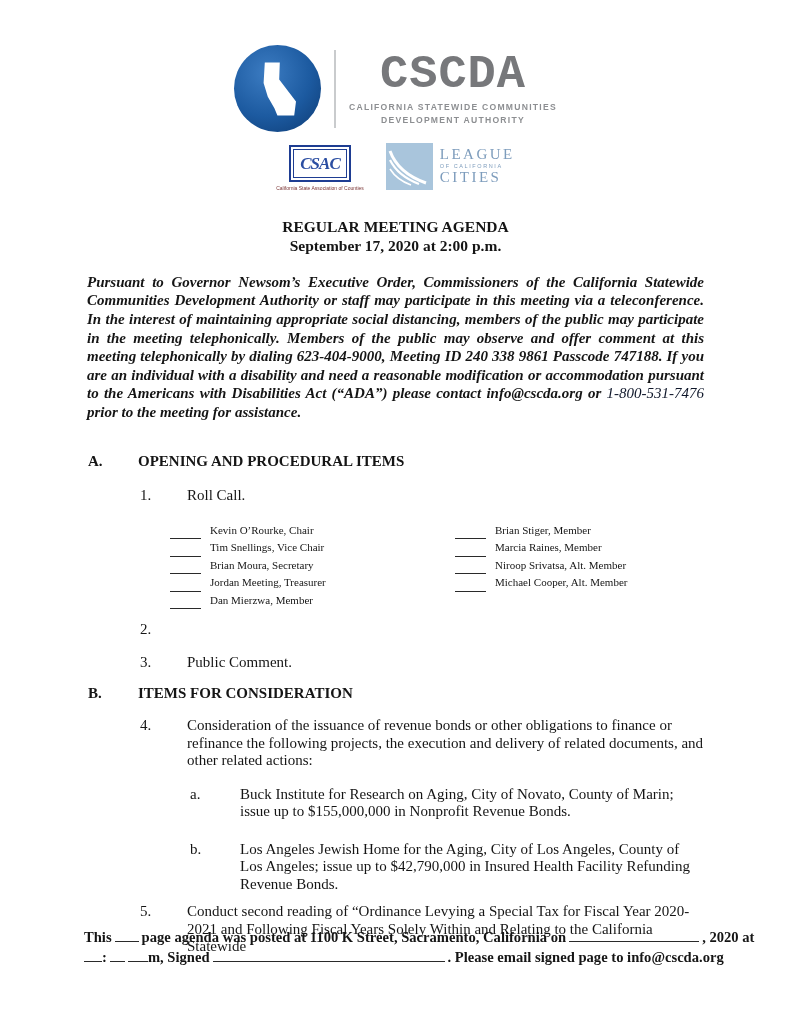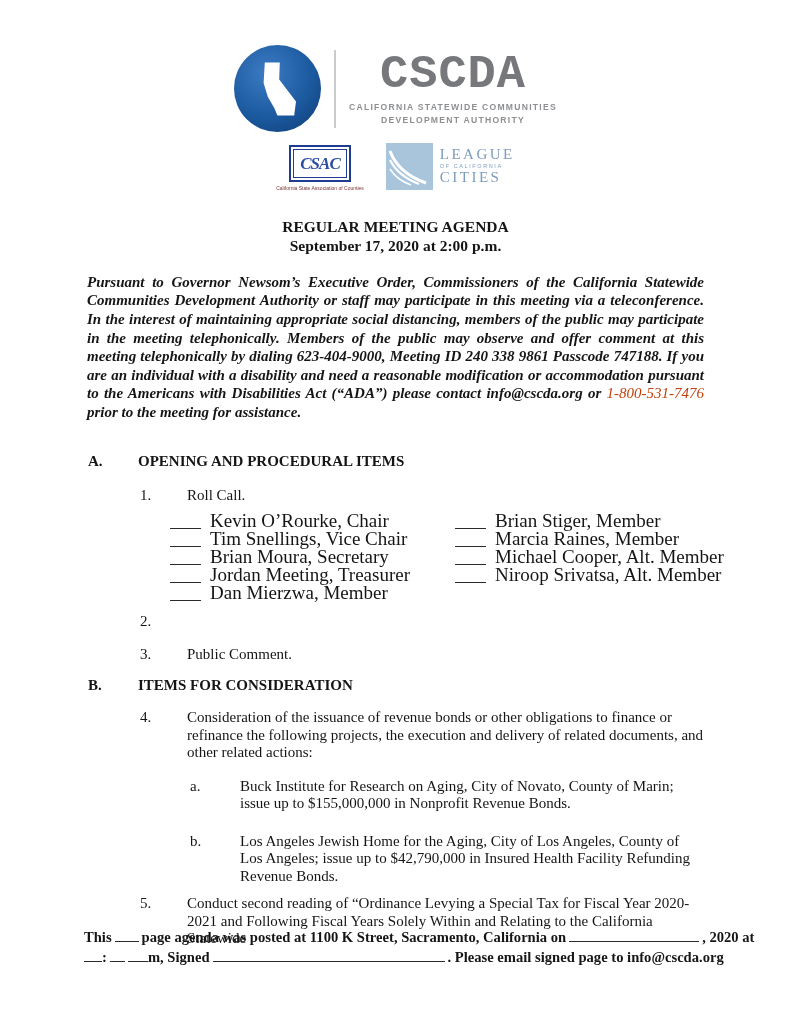--- a/index.html
+++ b/index.html
@@ -42,39 +42,39 @@
   .league-text { display:flex; flex-direction:column; color:#7d9cbc; }
   .league-big { font-family:"Liberation Serif", serif; font-size:15px; letter-spacing:2.5px; line-height:1.05; }
   .league-small { font-family:"Liberation Sans", sans-serif; font-size:5.5px; letter-spacing:1.6px; line-height:1.3; }
   
   .doc-title { text-align:center; font-weight:bold; font-size:15.5px; line-height:1.25; margin-top:24px; }
   
   .notice {
     margin:17px 87px 0 87px; text-align:justify;
     font-style:italic; font-weight:bold; font-size:15px; line-height:18.6px;
   }
-  .notice .phone { color:#c2410c; font-weight:normal;font-style:italic; }
+  .notice .phone { color:#0f172a; font-weight:normal;font-style:italic; }
   
   .sec { display:flex; margin:0 87px 0 88px; font-weight:bold; font-size:15px; }
   .sec-letter { width:50px; flex-shrink:0; }
   .item { display:flex; margin:0 87px 0 140px; font-size:15px; line-height:17.5px; }
   .item-num { width:47px; flex-shrink:0; }
   .sub-item { display:flex; margin:0 95px 0 190px; font-size:15px; line-height:17.5px; }
   .sub-num { width:50px; flex-shrink:0; }
   .mt-secA { margin-top:31px; }
   .mt-item1 { margin-top:17px; }
   .mt-item2 { margin-top:12px; }
   .mt-item3 { margin-top:15px; }
   .mt-secB { margin-top:14px; }
   .mt-item4 { margin-top:15px; }
   .mt-suba { margin-top:16px; }
   .mt-subb { margin-top:20px; }
   .mt-item5 { margin-top:10px; }
   
-  .roll-call { display:flex; margin-left:170px; margin-top:7px; font-size:19px; line-height:17.4px; }
+  .roll-call { display:flex; margin-left:170px; margin-top:18px; font-size:11px; line-height:17.4px; }
   .roll-col-left { width:285px; flex-shrink:0; }
   .roll-col-right { flex:1; }
   .roll-item { display:flex; align-items:flex-end; }
   .blank { display:inline-block; border-bottom:1.5px solid #2a2a2a; height:0.95em; vertical-align:baseline; }
   .roll-item .blank { width:31px; margin-right:9px; flex-shrink:0; }
   
   .footer {
     position:absolute; left:84px; right:76px; top:928px;
     font-weight:bold; font-size:14.6px; line-height:19.5px; white-space:nowrap;
   }
@@ -173,25 +173,25 @@
       <div class="roll-item">
           <span class="blank"></span>
           <span>Brian Stiger, Member</span>
         </div>
       <div class="roll-item">
           <span class="blank"></span>
           <span>Marcia Raines, Member</span>
         </div>
       <div class="roll-item">
           <span class="blank"></span>
+          <span>Niroop Srivatsa, Alt. Member</span>
+        </div>
+      <div class="roll-item">
+          <span class="blank"></span>
           <span>Michael Cooper, Alt. Member</span>
-        </div>
-      <div class="roll-item">
-          <span class="blank"></span>
-          <span>Niroop Srivatsa, Alt. Member</span>
         </div>
     </div>
   </div>
 
   <div class="item mt-item2">
     <span class="item-num">2.</span>
   </div>
 
   <div class="item mt-item3">
     <span class="item-num">3.</span>

